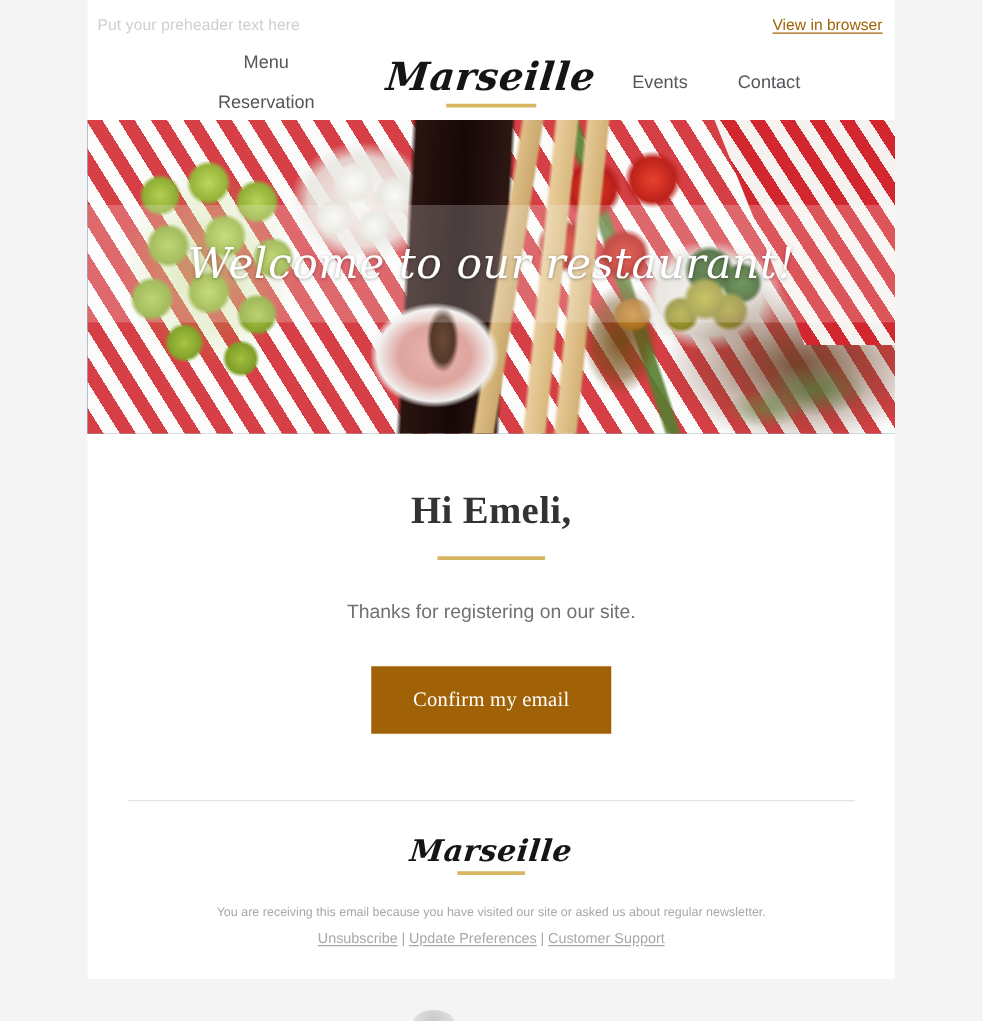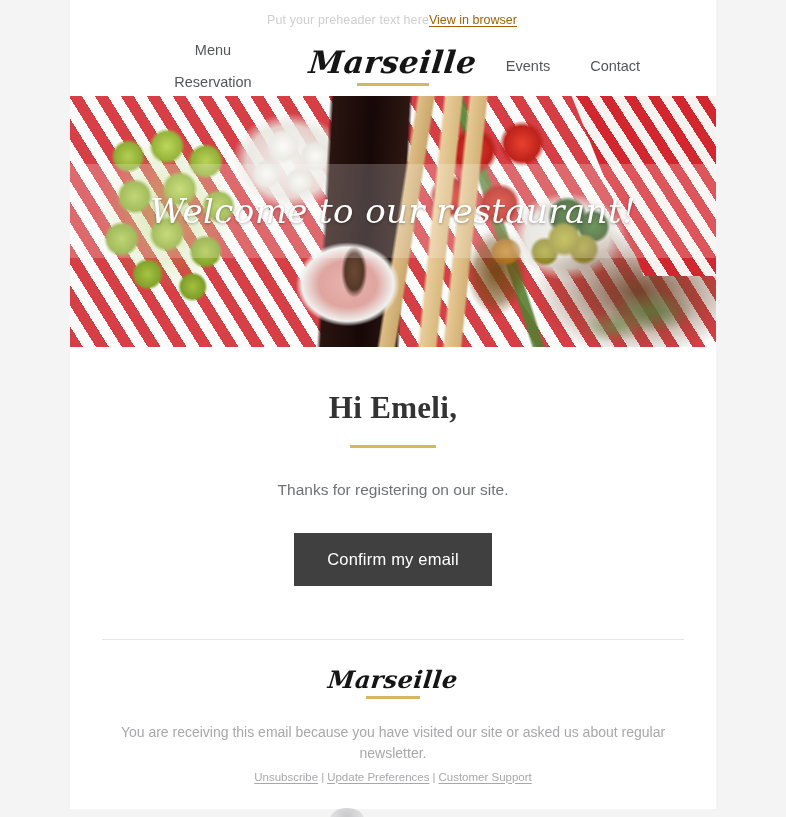--- a/index.html
+++ b/index.html
@@ -21,21 +21,21 @@
     left: 70px;
     top: 0;
     width: 646px;
     background: #ffffff;
   }
 
   
   .preheader-row {
     display: flex;
     align-items: center;
-    justify-content: center;
+    justify-content: space-between;
     height: 36px;
     padding: 4px 10px 0 8px;
     box-sizing: border-box;
   }
   .preheader-text {
     font-size: 12.5px;
     color: #cfcfd1;
     letter-spacing: 0.1px;
     white-space: nowrap;
   }
@@ -225,27 +225,27 @@
     margin: 29px 0 0;
     font-size: 15.5px;
     line-height: 1.68;
     color: #6f7275;
   }
   .cta-wrap {
     margin-top: 30px;
   }
   .cta-button {
     display: inline-block;
-    background: #404040;
+    background: #a16207;
     color: #ffffff;
     font-size: 16.5px;
     padding: 17px 33px;
     border: none;
     cursor: pointer;
-    font-family: Liberation Sans, sans-serif;
+    font-family: Liberation Serif, serif;
     letter-spacing: 0.2px;
   }
 
   
   .divider {
     height: 1px;
     background: #e4e4e4;
     margin: 53px 32px 0;
   }
   .footer {
@@ -270,21 +270,21 @@
     white-space: nowrap;
   }
   .footer-logo-underline {
     margin-top: 4px;
     width: 54px;
     height: 2.5px;
     background: #d6b661;
   }
   .footer-disclaimer {
     margin: 23px 0 0;
-    font-size: 14px;
+    font-size: 10px;
     color: #a8a8aa;
     line-height: 1.5;
     text-align: center;
   }
   .footer-links {
     margin-top: 7px;
     font-size: 11.5px;
     color: #a8a8aa;
   }
   .footer-link {

